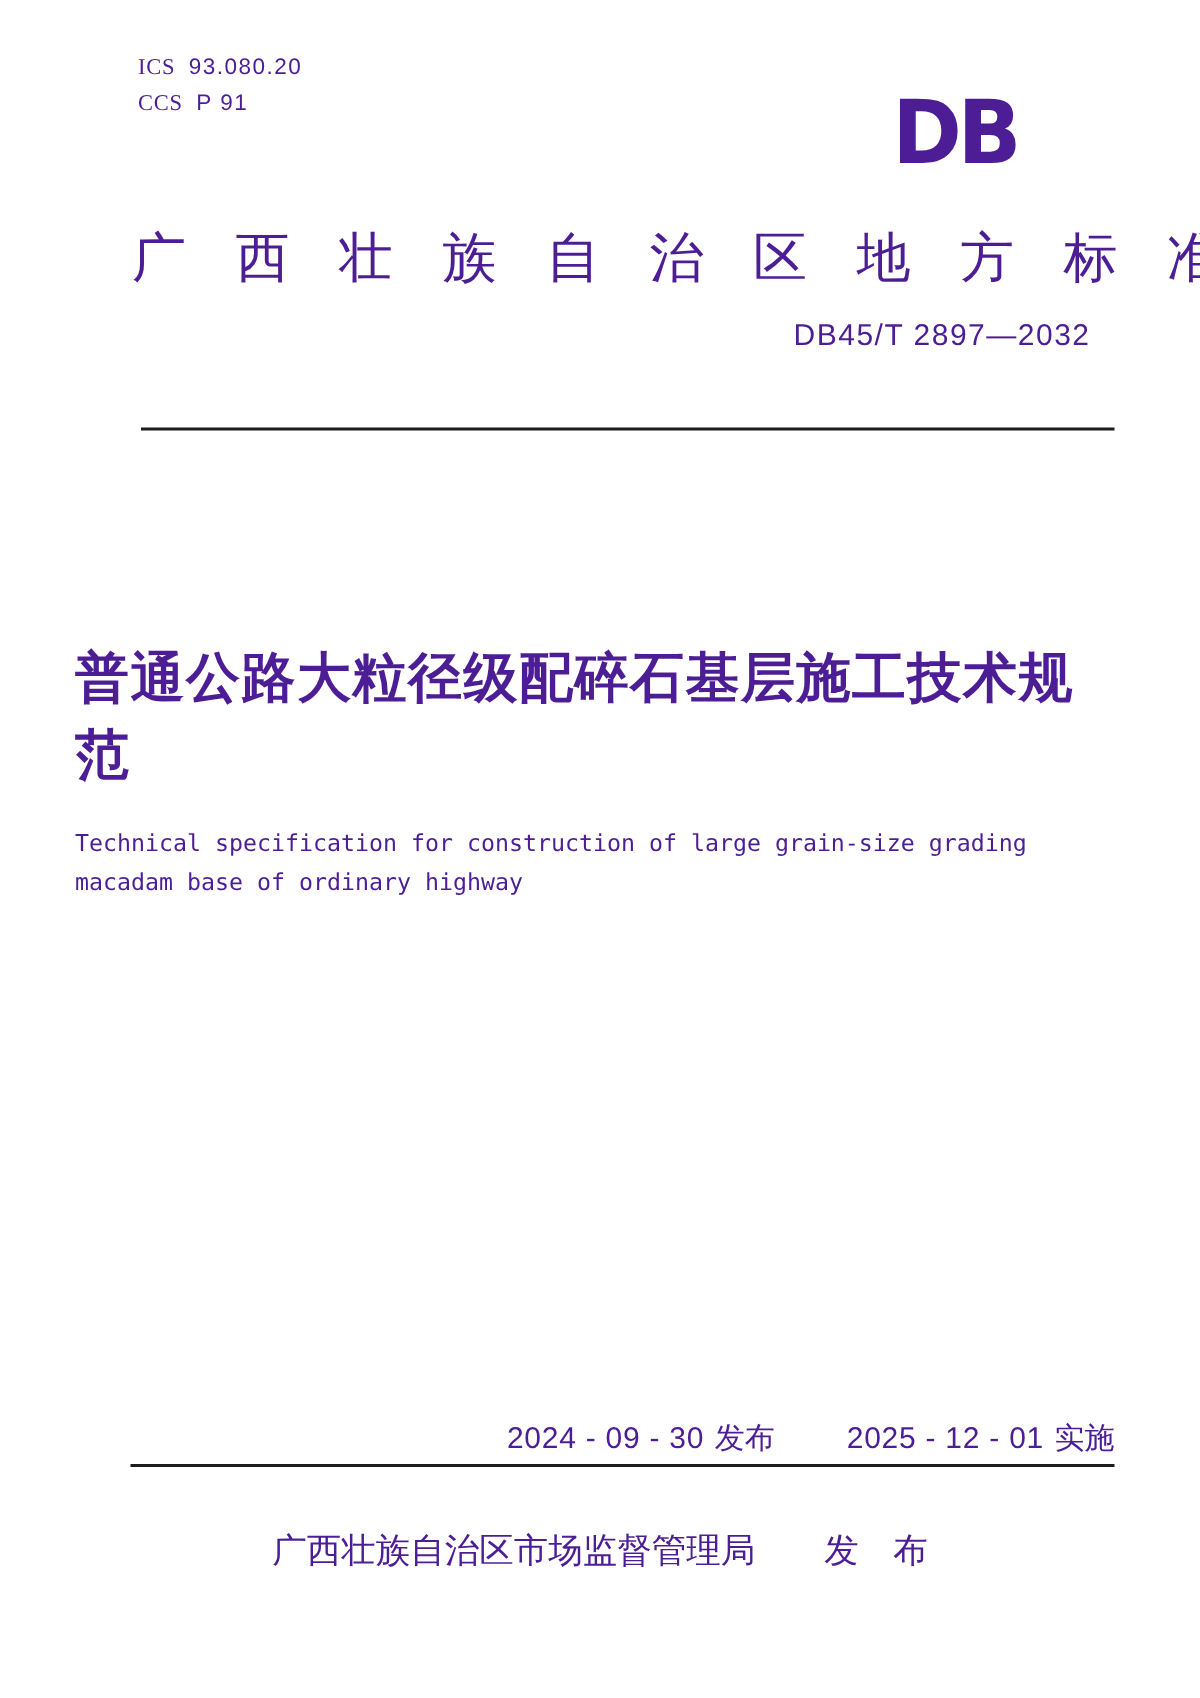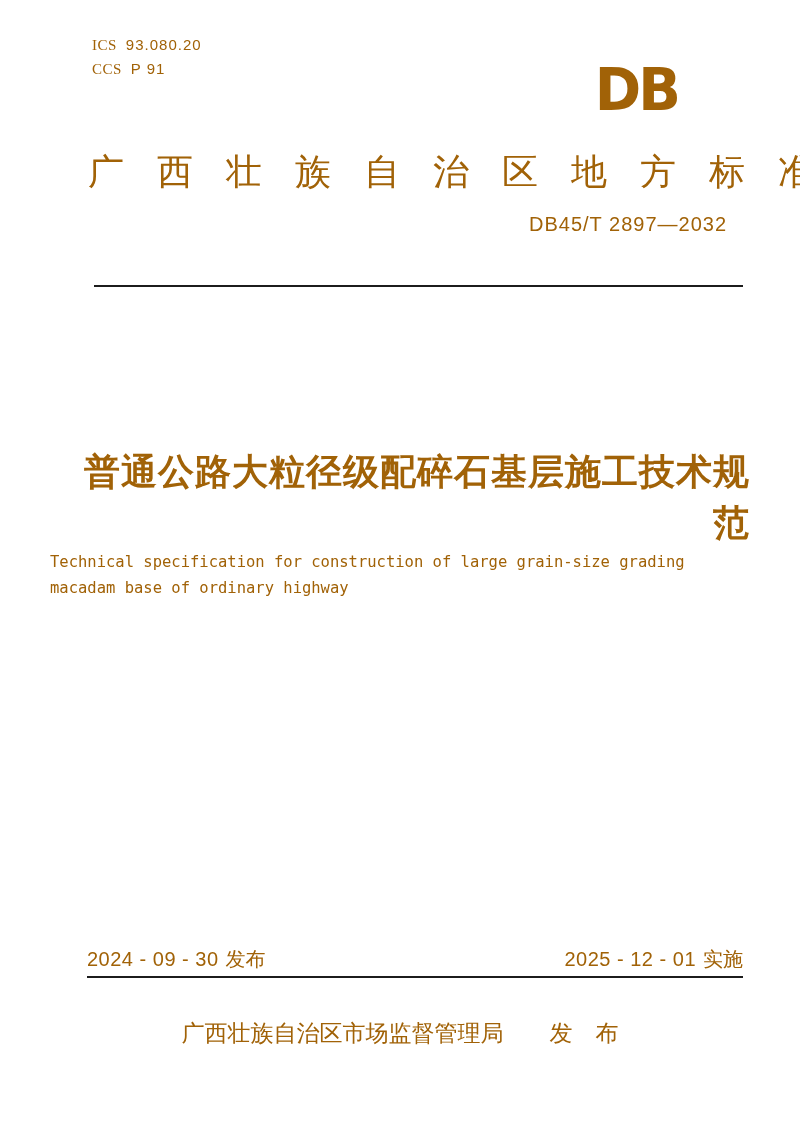--- a/index.html
+++ b/index.html
@@ -2,21 +2,21 @@
 <html><head>
 <meta charset="utf-8">
 <style>
   html, body { margin: 0; padding: 0; background: #888; }
   .page {
     position: relative;
     width: 800px;
     height: 1132px;
     margin: 0 auto;
     background: #ffffff;
-    color: #a16207;
+    color: #4c1d95;
     font-family: "Liberation Sans", sans-serif;
     overflow: hidden;
   }
 
   
   .class-block {
     position: absolute;
     left: 92px;
     top: 33px;
     font-size: 15px;
@@ -87,26 +87,25 @@
     height: 2px;
     background: #1c1c1c;
   }
 
   
   .title-cn {
     position: absolute;
     left: 50px;
     top: 426px;
     width: 700px;
-    text-align: right;
+    text-align: left;
     font-size: 36px;
     line-height: 51px;
     font-weight: 700;
     letter-spacing: 1px;
-    margin-top: 20px;
   }
 
   
   .title-en {
     position: absolute;
     left: 50px;
     top: 549px;
     width: 700px;
     text-align: left;
     font-family: "DejaVu Sans Mono", monospace;
@@ -114,23 +113,24 @@
     line-height: 26px;
   }
 
   
   .dates-row {
     position: absolute;
     left: 87px;
     top: 947px;
     width: 656px;
     display: flex;
-    justify-content: space-between;
+    justify-content: flex-end;
     font-size: 20px;
     line-height: 24px;
+    gap: 48px;
   }
   .date-label { margin-left: 7px; }
   .date-value { letter-spacing: 0.5px; }
 
   .rule-bottom {
     position: absolute;
     left: 87px;
     top: 976px;
     width: 656px;
     height: 2px;

